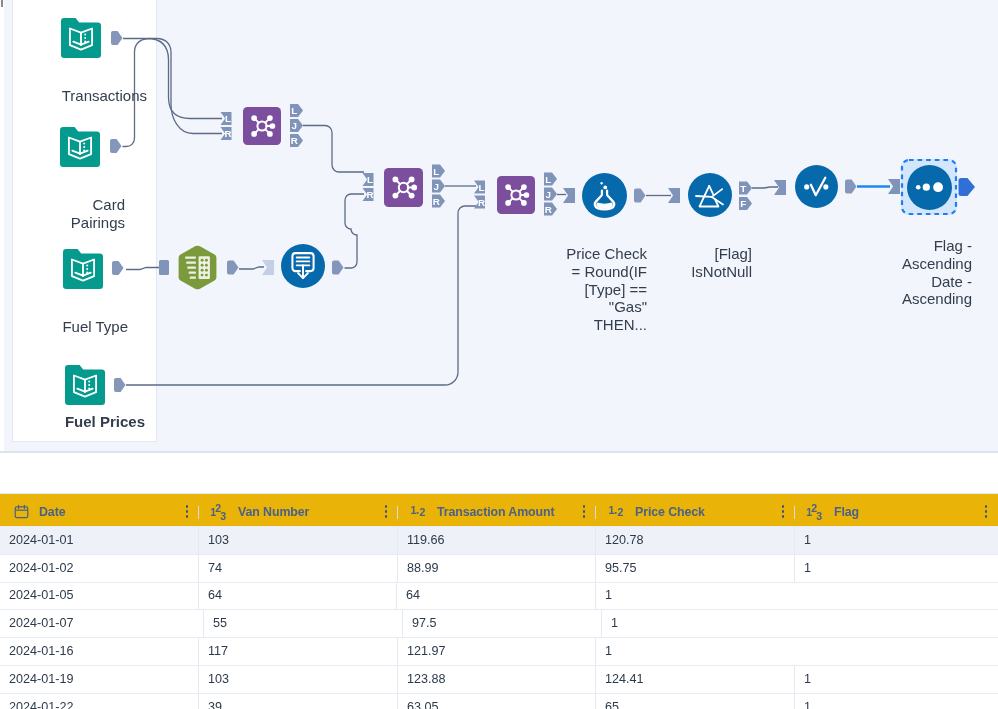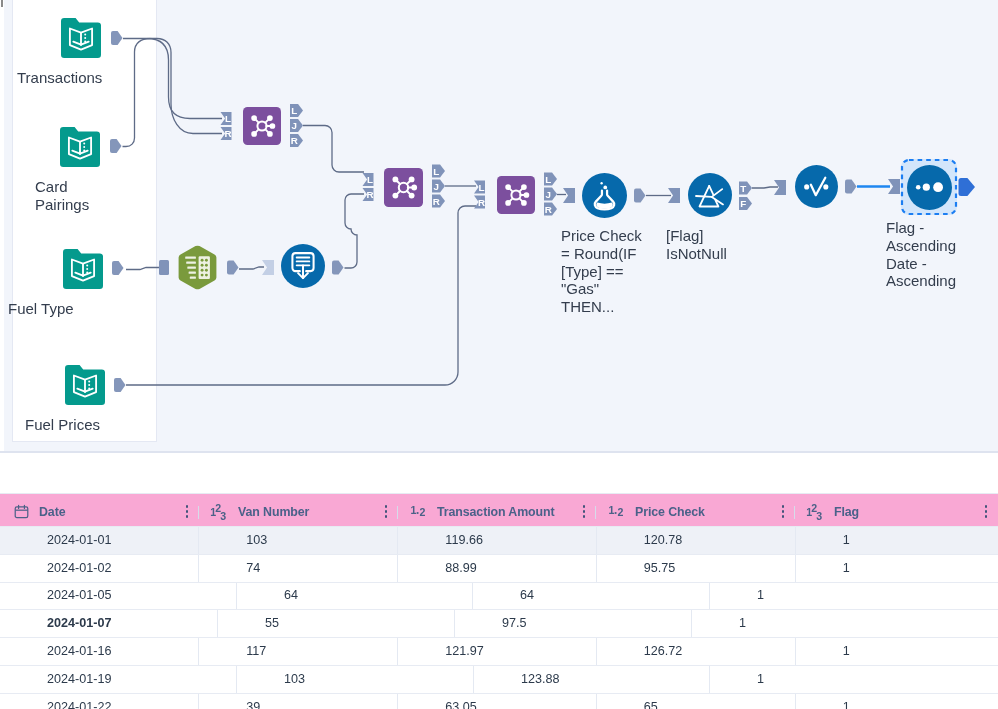--- a/index.html
+++ b/index.html
@@ -4,34 +4,34 @@
 <style>
   html,body{margin:0;padding:0;}
   body{width:998px;height:709px;background:#ffffff;font-family:"Liberation Sans",sans-serif;overflow:hidden;-webkit-font-smoothing:antialiased;}
   svg text{-webkit-font-smoothing:antialiased;}
   #flowpane{position:absolute;left:0;top:0;width:998px;height:451px;background:#f2f5fb;overflow:hidden;}
   #flowbottomline{position:absolute;left:0;top:451px;width:998px;height:2px;background:#dee3ef;}
   #leftstrip{position:absolute;left:0;top:0;width:4px;height:451px;background:#ffffff;}
   #scrollnub{position:absolute;left:1px;top:0;width:2px;height:7px;background:#8a8a8a;}
   #inputcard{position:absolute;left:12px;top:-12px;width:145px;height:454px;background:#ffffff;border:1px solid #e4e8f3;box-sizing:border-box;}
   #flowsvg{position:absolute;left:0;top:0;}
-  .nlabel{position:absolute;text-align:left;color:#333d4d;font-size:15px;line-height:17.8px;white-space:pre-line;}
+  .nlabel{position:absolute;text-align:right;color:#333d4d;font-size:15px;line-height:17.8px;white-space:pre-line;margin-top:18px;}
   
   #grid{position:absolute;left:0;top:493px;width:998px;height:216px;background:#fff;border-top:1px solid #e7ebf3;box-sizing:border-box;}
-  .ghead{display:flex;height:32px;box-sizing:border-box;background:#f9a8d4;padding-top:3px;}
+  .ghead{display:flex;height:32px;box-sizing:border-box;background:#eab308;padding-top:3px;}
   .gh{position:relative;display:flex;align-items:center;box-sizing:border-box;}
   .gh::after{content:"";position:absolute;right:0;top:9px;bottom:7px;width:1px;background:#d6dcea;}
   .gh:last-child::after{display:none;}
   .ghicon{width:22px;height:16px;margin-left:10px;flex:0 0 auto;display:flex;align-items:center;justify-content:center;}
   .ghname{font-size:12.4px;font-weight:bold;color:#4a6189;white-space:nowrap;margin-left:7px;letter-spacing:-0.1px;}
   .ghmenu{position:absolute;right:6px;top:50%;transform:translateY(-50%);width:12px;height:16px;display:flex;flex-direction:column;align-items:center;justify-content:center;gap:2.6px;cursor:pointer;}
   .ghmenu i{display:block;width:2.7px;height:2.7px;border-radius:50%;background:#42537a;}
   .grow{display:flex;height:27.8px;box-sizing:border-box;border-top:1px solid #e7ebf3;}
   .grow.alt{background:#eef1f7;}
-  .gc{box-sizing:border-box;border-right:1px solid #e4e9f2;display:flex;align-items:center;padding-left:9px;padding-bottom:1px;font-size:12.6px;color:#2c3a4b;margin-left:38px;}
+  .gc{box-sizing:border-box;border-right:1px solid #e4e9f2;display:flex;align-items:center;padding-left:9px;padding-bottom:1px;font-size:12.6px;color:#2c3a4b;}
   .gc:last-child{border-right:none;}
 </style>
 </head>
 <body>
 
 <div id="flowpane">
   <div id="inputcard"></div>
   <svg id="flowsvg" width="998" height="451" viewBox="0 0 998 451">
     <defs>
       <symbol id="ic-input" viewBox="0 0 40 40">
@@ -224,21 +224,21 @@
         <path d="M888 179 h12 v15 h-12 l5.04 -7.50 Z" fill="#8093b9"></path>
         <use href="#ic-sort" x="907" y="165" width="45" height="45"></use>
         <path d="M961 178 h6.40 L975 187 L967.40 196 H961 a2.5 2.5 0 0 1 -2.5 -2.5 V180.5 a2.5 2.5 0 0 1 2.5 -2.5 Z" fill="#2f6fd6"></path>
         <rect x="902" y="160" width="54" height="54" rx="7" fill="none" stroke="#1c7ef2" stroke-width="2.2" stroke-dasharray="4.6 4"></rect>
       </g>
   </svg>
 <div class="nlabel" style="left: 17px; top: 69px; width: 130px;">Transactions</div>
     <div class="nlabel" style="left: 35px; top: 178px; width: 90px;">Card
 Pairings</div>
     <div class="nlabel" style="left: 8px; top: 300px; width: 120px;">Fuel Type</div>
-    <div class="nlabel" style="left: 25px; top: 416px; width: 120px;">Fuel Prices</div>
+    <div class="nlabel" style="left: 25px; top: 395px; width: 120px; font-weight: bold;">Fuel Prices</div>
     <div class="nlabel" style="left: 561px; top: 227px; width: 86px;">Price Check
 = Round(IF
 [Type] ==
 "Gas"
 THEN...</div>
     <div class="nlabel" style="left: 666px; top: 227px; width: 86px;">[Flag]
 IsNotNull</div>
     <div class="nlabel" style="left: 886px; top: 219px; width: 86px;">Flag -
 Ascending
 Date -
@@ -341,36 +341,36 @@
         <div class="gc" style="width: 199px;">95.75</div>
         <div class="gc" style="width: 203px;">1</div>
       </div>
       <div class="grow">
         <div class="gc" style="width: 199px;">2024-01-05</div>
         <div class="gc" style="width: 198px;">64</div>
         <div class="gc" style="width: 199px;">64</div>
         <div class="gc" style="width: 203px;">1</div>
       </div>
       <div class="grow">
-        <div class="gc" style="width: 180px; font-weight: bold;">2024-01-07</div>
+        <div class="gc" style="width: 204px;">2024-01-07</div>
         <div class="gc" style="width: 199px;">55</div>
         <div class="gc" style="width: 199px;">97.5</div>
         <div class="gc" style="width: 203px;">1</div>
       </div>
       <div class="grow">
         <div class="gc" style="width: 199px;">2024-01-16</div>
         <div class="gc" style="width: 199px;">117</div>
         <div class="gc" style="width: 198px;">121.97</div>
-        <div class="gc" style="width: 199px;">126.72</div>
         <div class="gc" style="width: 203px;">1</div>
       </div>
       <div class="grow">
         <div class="gc" style="width: 199px;">2024-01-19</div>
         <div class="gc" style="width: 199px;">103</div>
         <div class="gc" style="width: 198px;">123.88</div>
+        <div class="gc" style="width: 199px;">124.41</div>
         <div class="gc" style="width: 203px;">1</div>
       </div>
       <div class="grow">
         <div class="gc" style="width: 199px;">2024-01-22</div>
         <div class="gc" style="width: 199px;">39</div>
         <div class="gc" style="width: 198px;">63.05</div>
         <div class="gc" style="width: 199px;">65</div>
         <div class="gc" style="width: 203px;">1</div>
       </div>
     </div>

